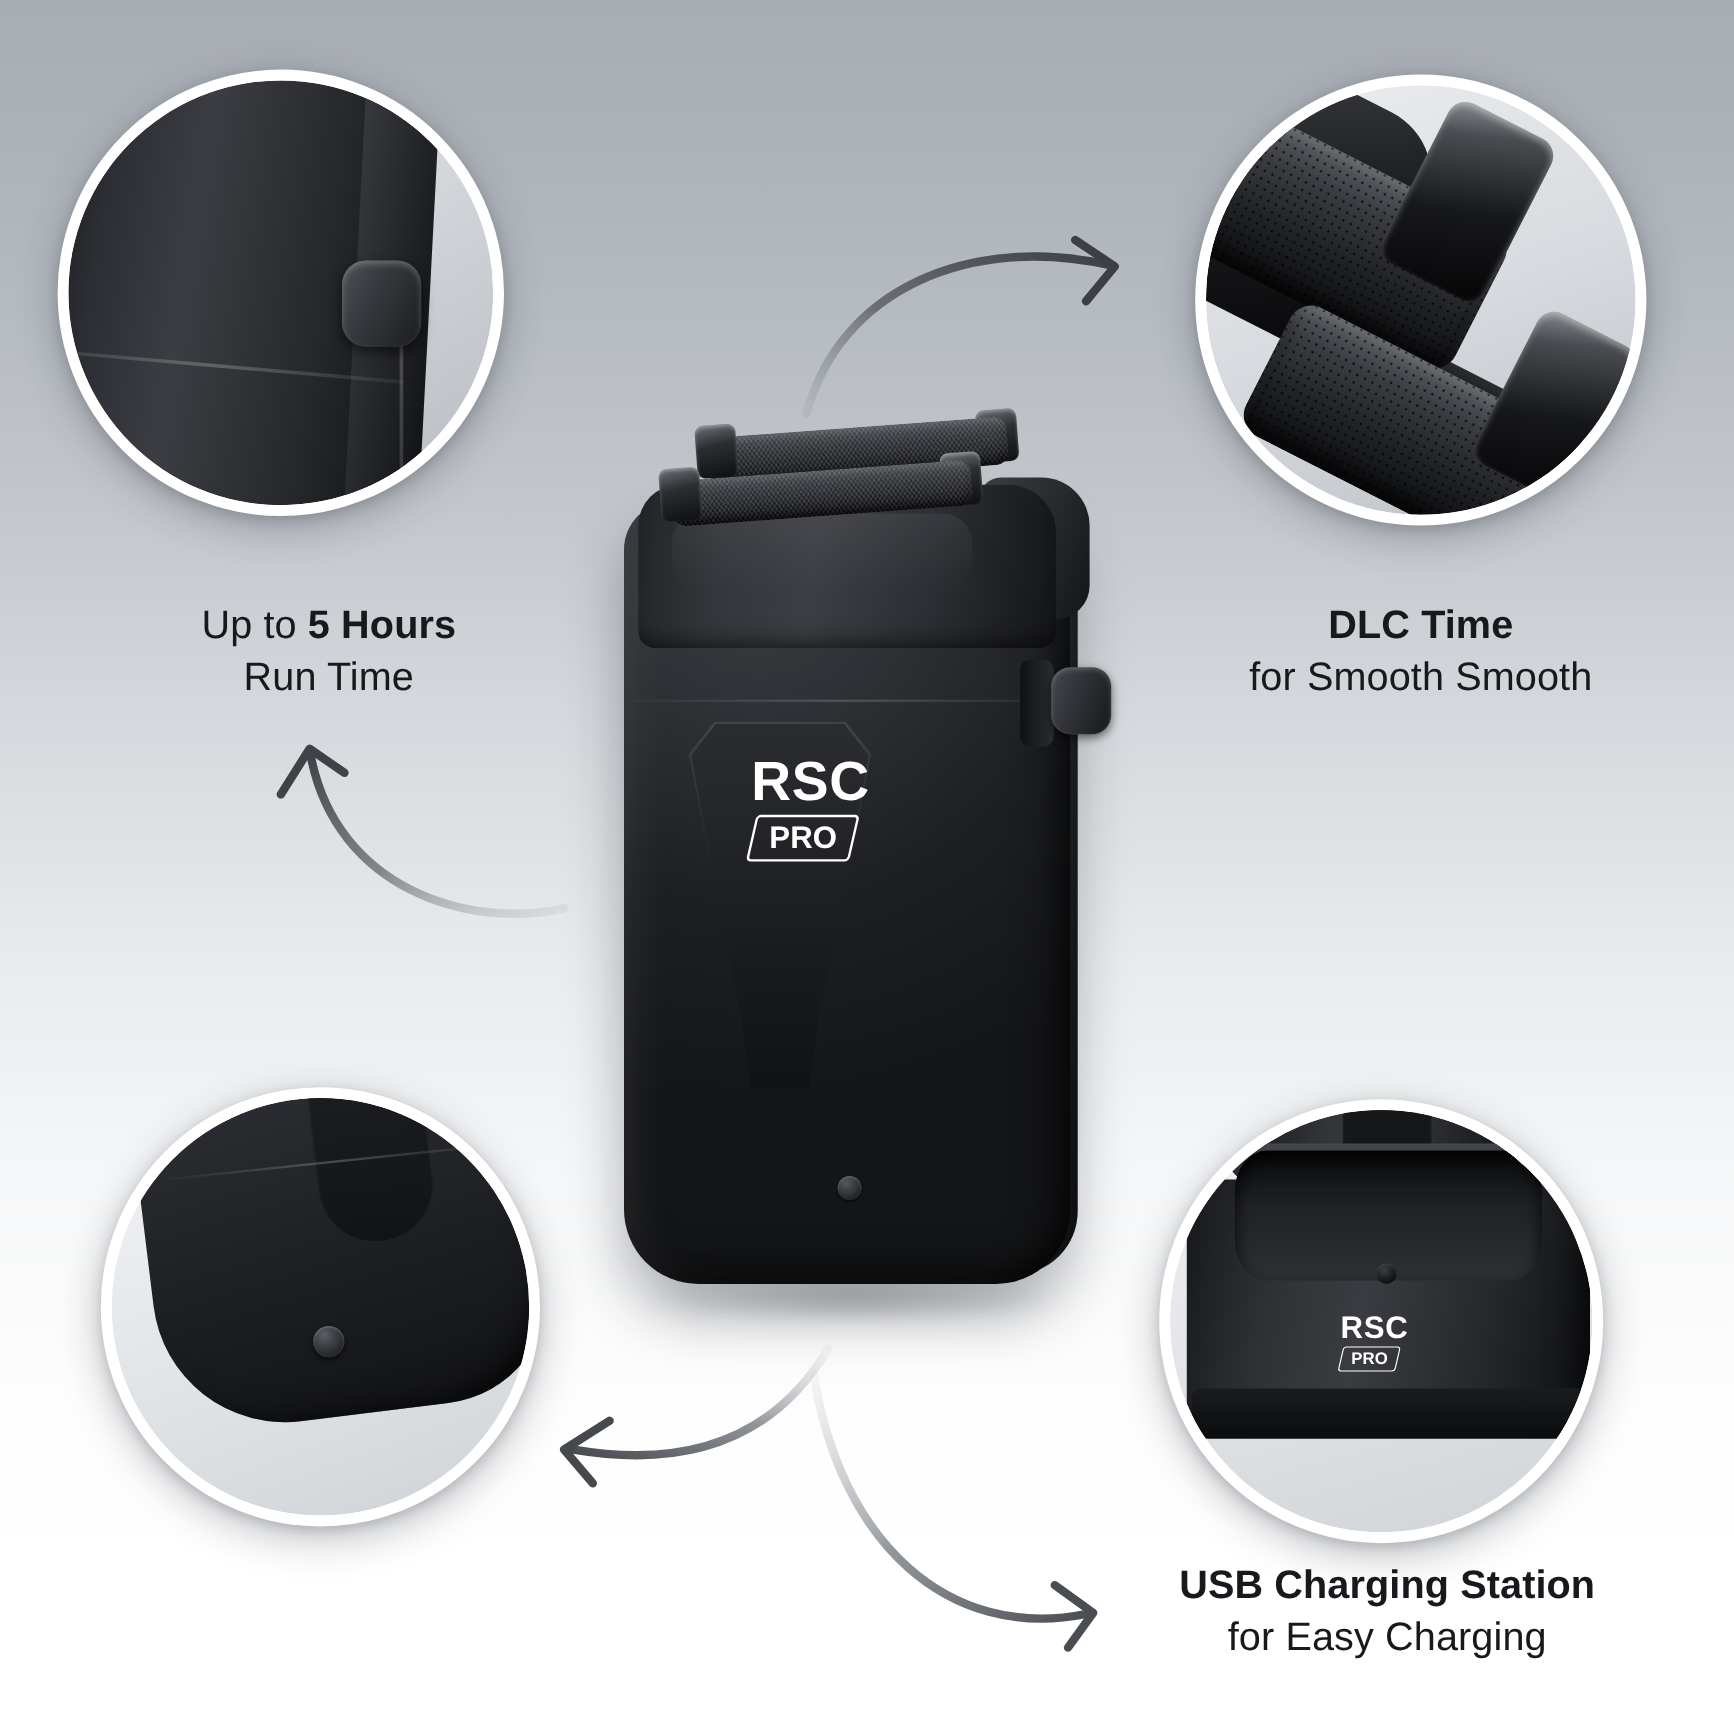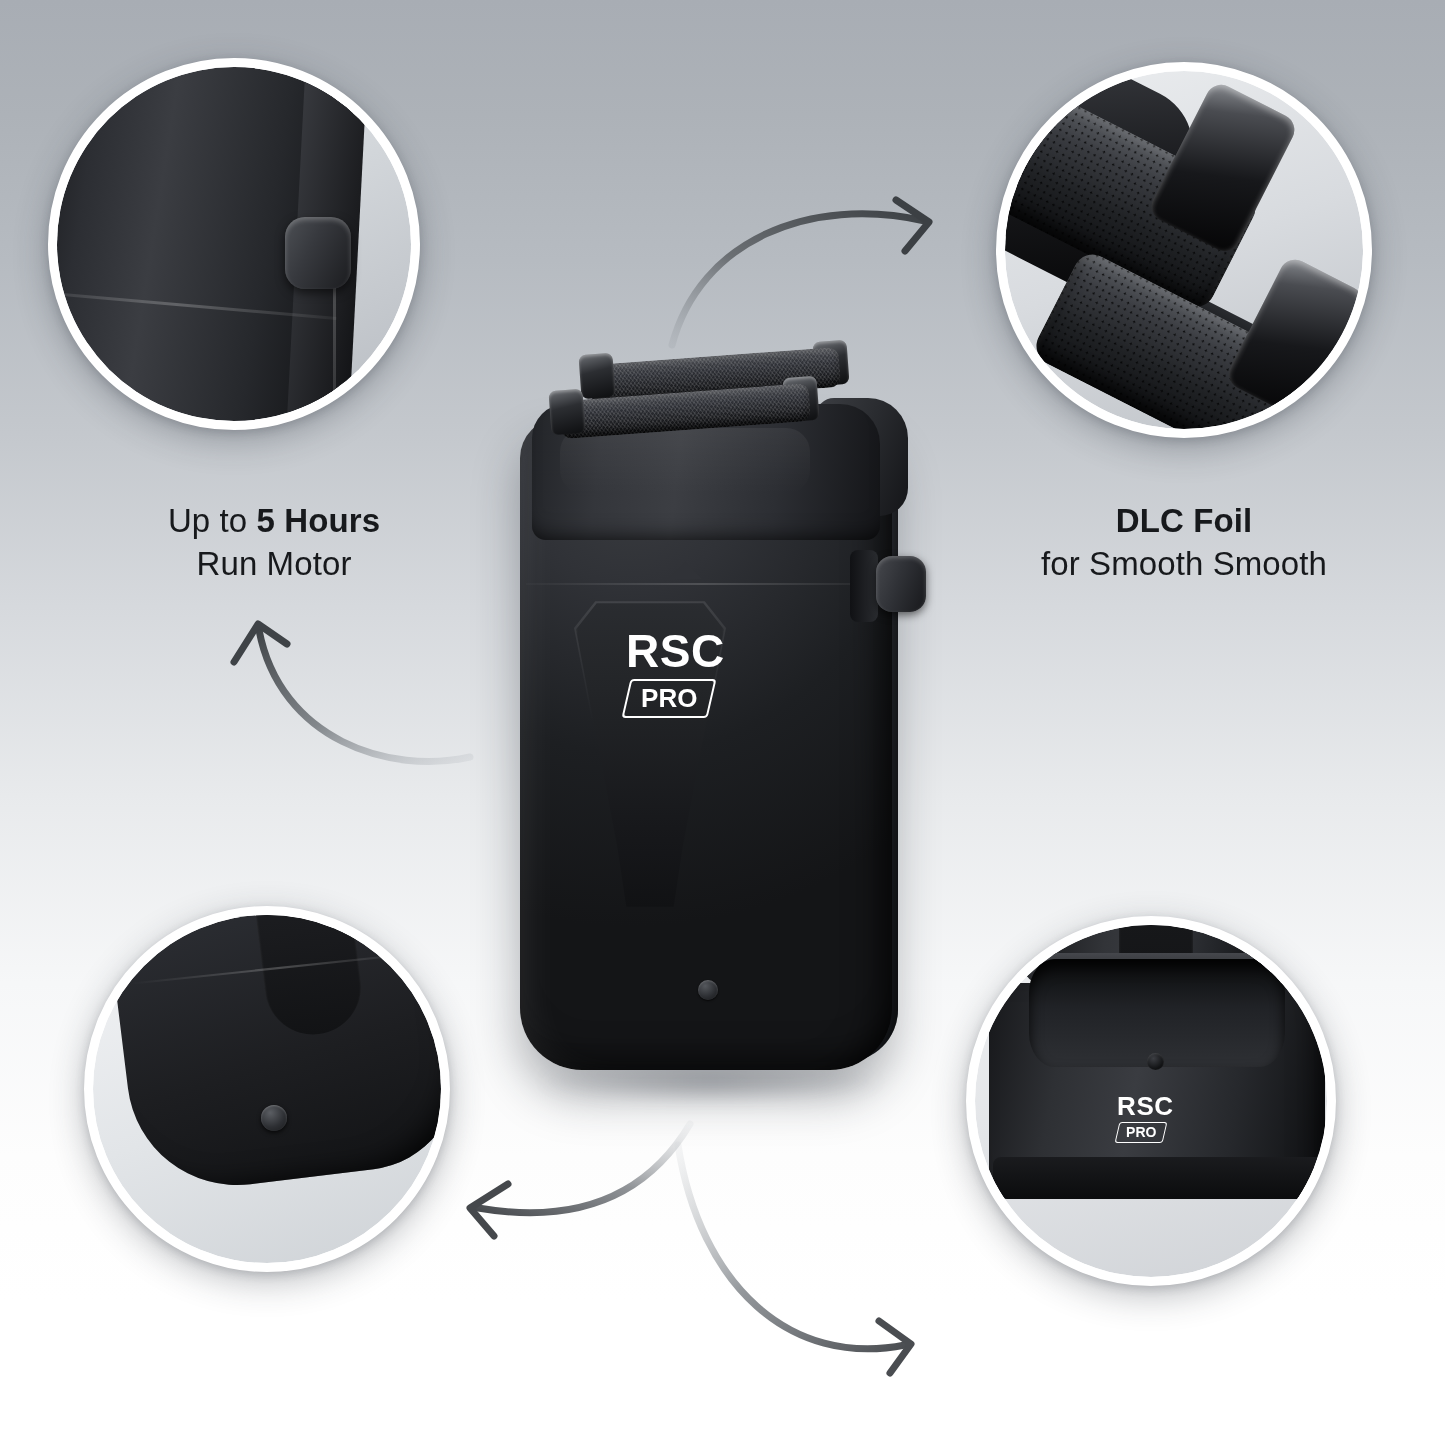--- a/index.html
+++ b/index.html
@@ -391,23 +391,27 @@
     </g>
 
     <g>
       <path d="M678 1145 C 700 1285, 790 1368, 905 1345" fill="none" stroke="url(#gD)" stroke-width="7" stroke-linecap="round"></path>
       <path d="M879 1321 L 911 1344 L 890 1373" fill="none" stroke="#4a4d51" stroke-width="7" stroke-linecap="round" stroke-linejoin="round"></path>
     </g>
   </svg>
 
   <div class="label" id="lblTL" style="left:64px; top:500px; width:420px;">
     <div class="l1"><span>Up to </span><b>5 Hours</b><span></span></div>
-    <div class="l2">Run Motor</div>
+    <div class="l2">Run Time</div>
   </div>
 
   <div class="label" id="lblTR" style="left:974px; top:500px; width:420px;">
-    <div class="l1"><span></span><b>DLC Foil</b><span></span></div>
+    <div class="l1"><span></span><b>DLC Time</b><span></span></div>
     <div class="l2">for Smooth Smooth</div>
   </div>
 
 
+  <div class="label" id="lblBR" style="left:946px; top:1300px; width:420px;">
+    <div class="l1"><span></span><b>USB Charging Station</b><span></span></div>
+    <div class="l2">for Easy Charging</div>
+  </div>
 
 </div>
 
 </body></html>

